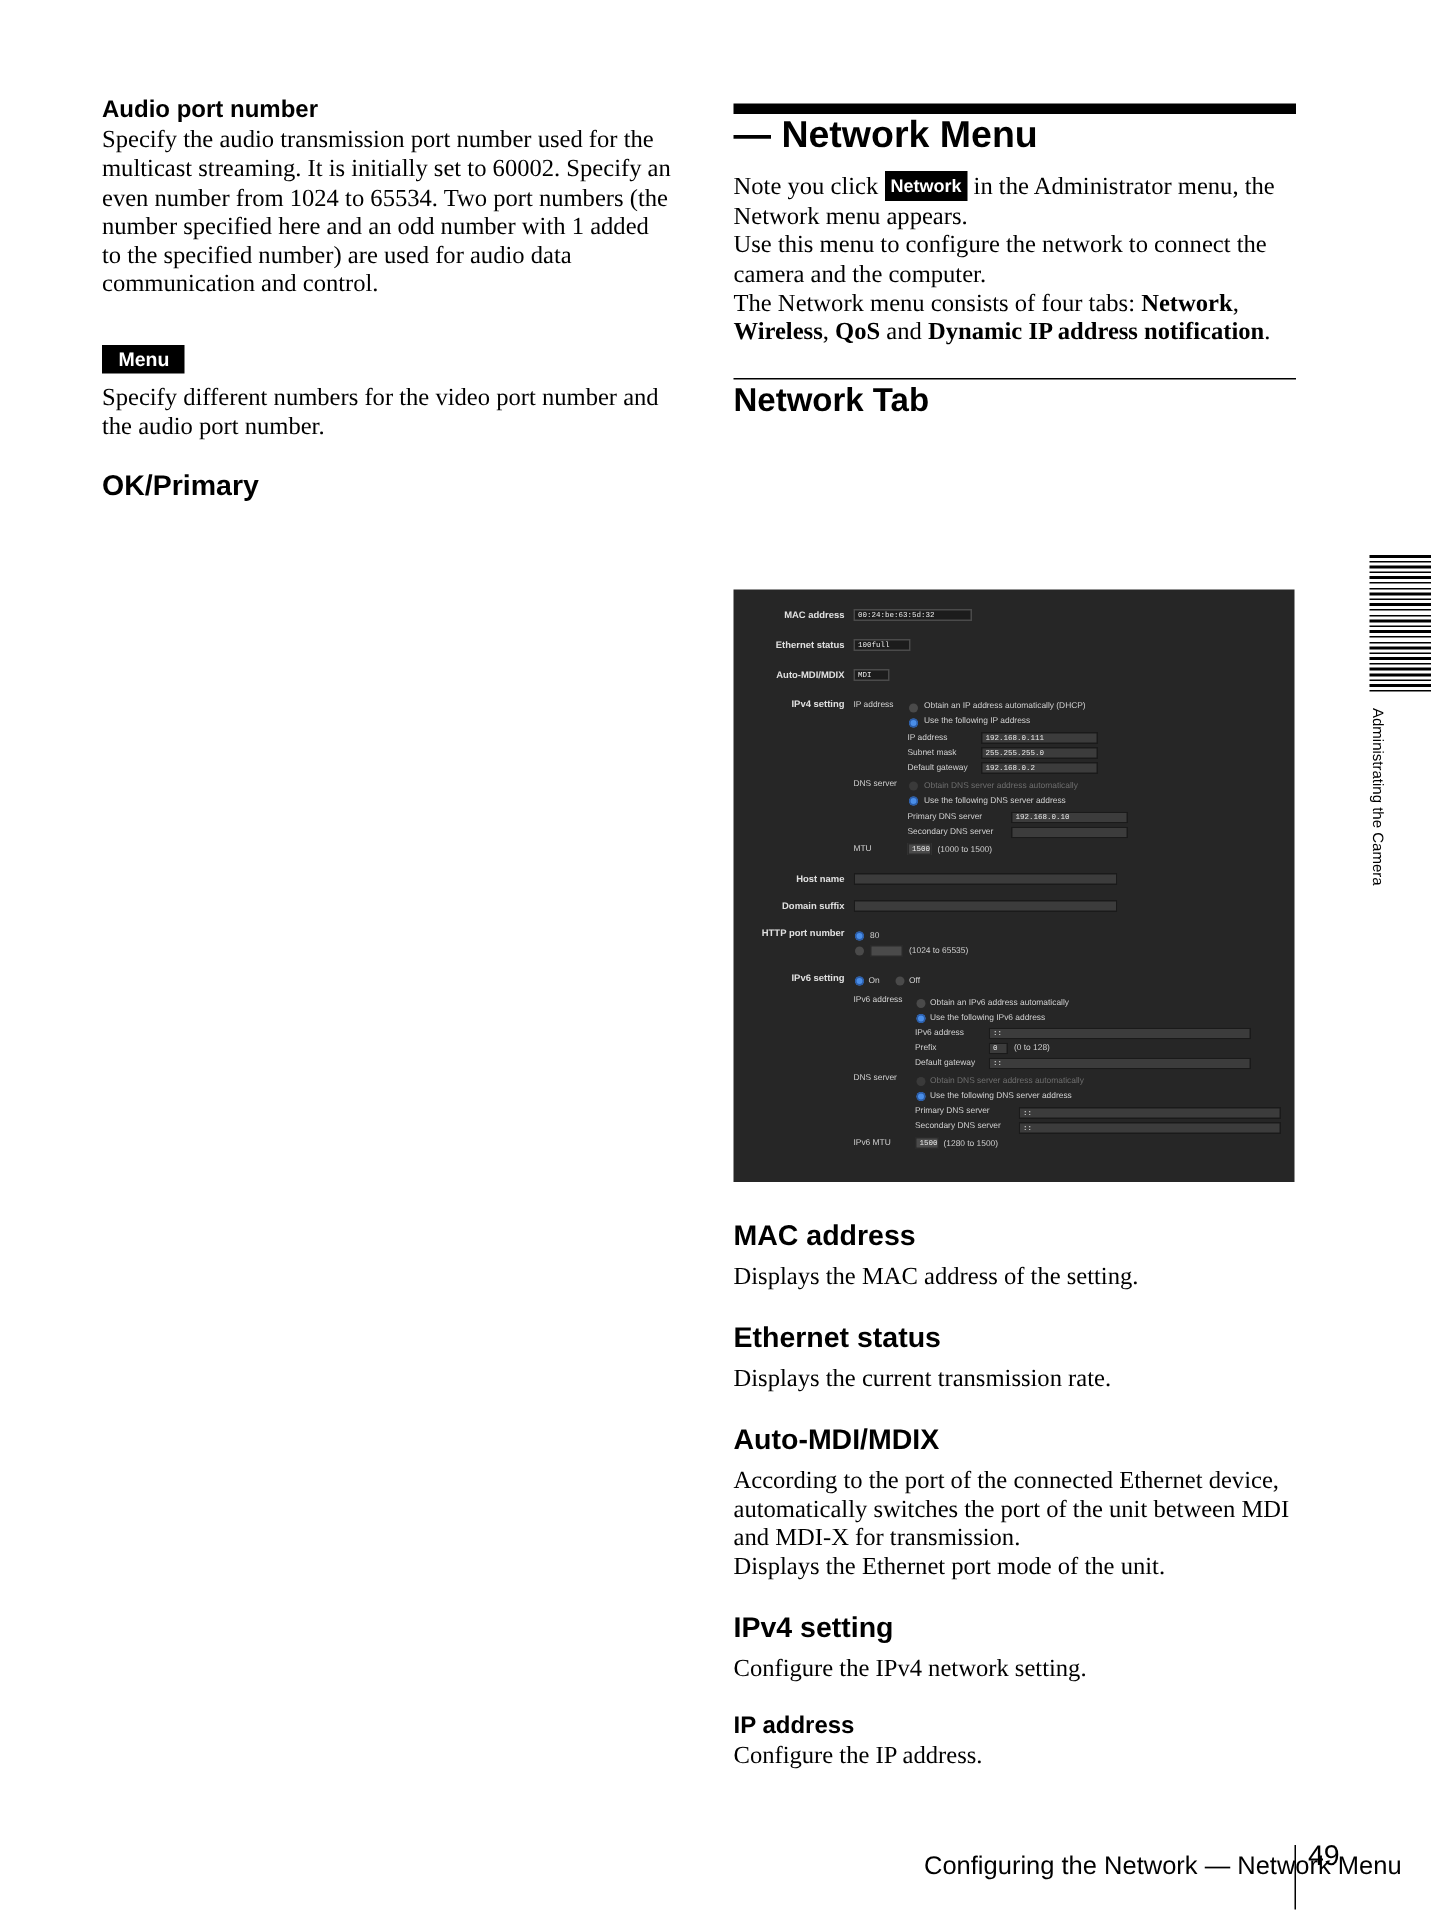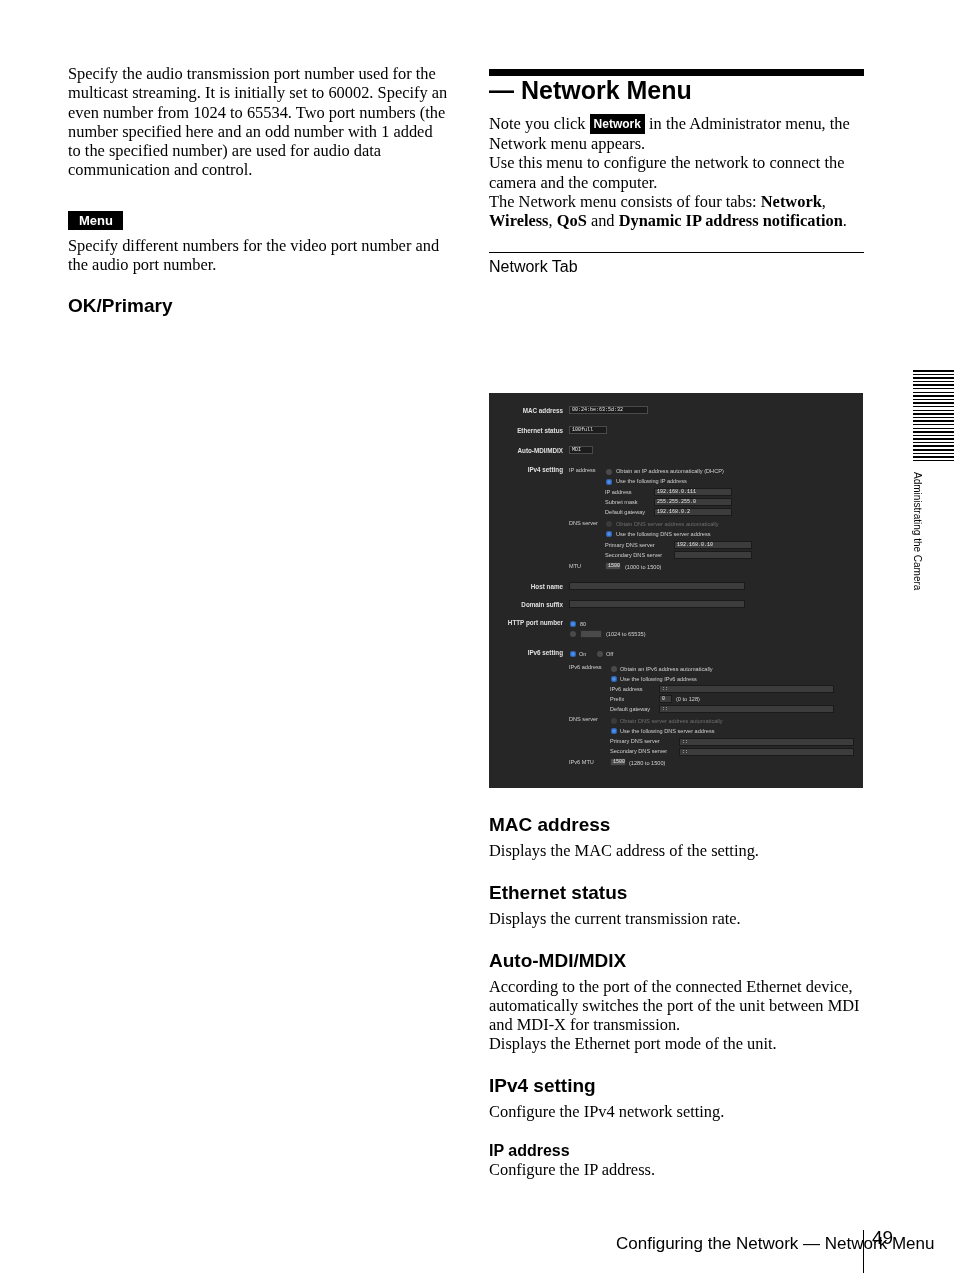--- a/index.html
+++ b/index.html
@@ -13,21 +13,21 @@
   .note-badge { display: inline-block; background: #000; color: #fff; font-family: "Liberation Sans", sans-serif; font-weight: bold; font-size: 13px; line-height: 19px; padding: 0 11px 0 11px; width: 33px; }
   .h2 { font-family: "Liberation Sans", sans-serif; font-weight: bold; font-size: 19px; line-height: 22px; margin: 0; }
 
   
   .col-right { position: absolute; left: 489px; top: 69px; width: 375px; }
   .top-rule { height: 7px; background: #000; width: 375px; }
   .h1 { font-family: "Liberation Sans", sans-serif; font-weight: bold; font-size: 33px; line-height: 40px; margin: 0; letter-spacing: -0.3px; white-space: nowrap; }
   .h1sub { font-family: "Liberation Sans", sans-serif; font-weight: bold; font-size: 25px; line-height: 30px; margin: 0; }
   .net-badge { display: inline-block; background: #000; color: #fff; font-family: "Liberation Sans", sans-serif; font-weight: bold; font-size: 12px; line-height: 20px; padding: 0 4px; vertical-align: 1px; }
   .sec-rule { height: 1px; background: #000; width: 375px; }
-  .h2b { font-family: "Liberation Sans", sans-serif; font-weight: normal; font-size: 16px; line-height: 26px; margin: 0; }
+  .h2b { font-family: "Liberation Sans", sans-serif; font-weight: bold; font-size: 22px; line-height: 26px; margin: 0; }
 
   
   .panel { position: absolute; left: 489px; top: 393px; width: 374px; height: 395px; background: #262626; font-family: "Liberation Sans", sans-serif; color: #d8d8d8; overflow: hidden; }
   .panel * { box-sizing: border-box; }
   .p-lbl { position: absolute; font-size: 6.3px; font-weight: bold; color: #e0e0e0; text-align: right; width: 74px; left: 0; white-space: nowrap; }
   .p-txt { position: absolute; font-size: 5.6px; color: #d0d0d0; white-space: nowrap; }
   .p-txt.dim { color: #6e6e6e; }
   .p-field { position: absolute; height: 8px; background: #3c3c3c; border: 1px solid #1a1a1a; font-family: "Liberation Mono", monospace; font-size: 5px; line-height: 6px; color: #e8e8e8; padding-left: 2px; white-space: nowrap; overflow: hidden; }
   .p-field.dark { background: #1c1c1c; border: 1px solid #4a4a4a; }
   .p-field.light { background: #4a4a4a; border: 1px solid #2a2a2a; }
@@ -42,20 +42,21 @@
 
   
   .footer-title { position: absolute; left: 616px; top: 1234px; font-family: Liberation Sans, sans-serif; font-size: 17px; white-space: nowrap; }
   .footer-rule { position: absolute; left: 863px; top: 1230px; width: 1px; height: 43px; background: #000; }
   .footer-page { position: absolute; left: 872px; top: 1227px; font-family: "Liberation Sans", sans-serif; font-size: 19px; }
 </style>
 </head>
 <body>
 
 <div class="col-left">
+  <p class="subhead-sm" style="margin-top:0;">Audio port number</p>
   <p class="body">Specify the audio transmission port number used for the multicast streaming. It is initially set to 60002. Specify an even number from 1024 to 65534. Two port numbers (the number specified here and an odd number with 1 added to the specified number) are used for audio data communication and control.</p>
   <div style="height:31px;"></div>
   <span class="note-badge">Menu</span>
   <div style="height:6px;"></div>
   <p class="body">Specify different numbers for the video port number and the audio port number.</p>
   <div style="height:21px;"></div>
   <p class="h2">OK/Primary</p>
   <div style="height:4px;"></div>
 </div>
 

